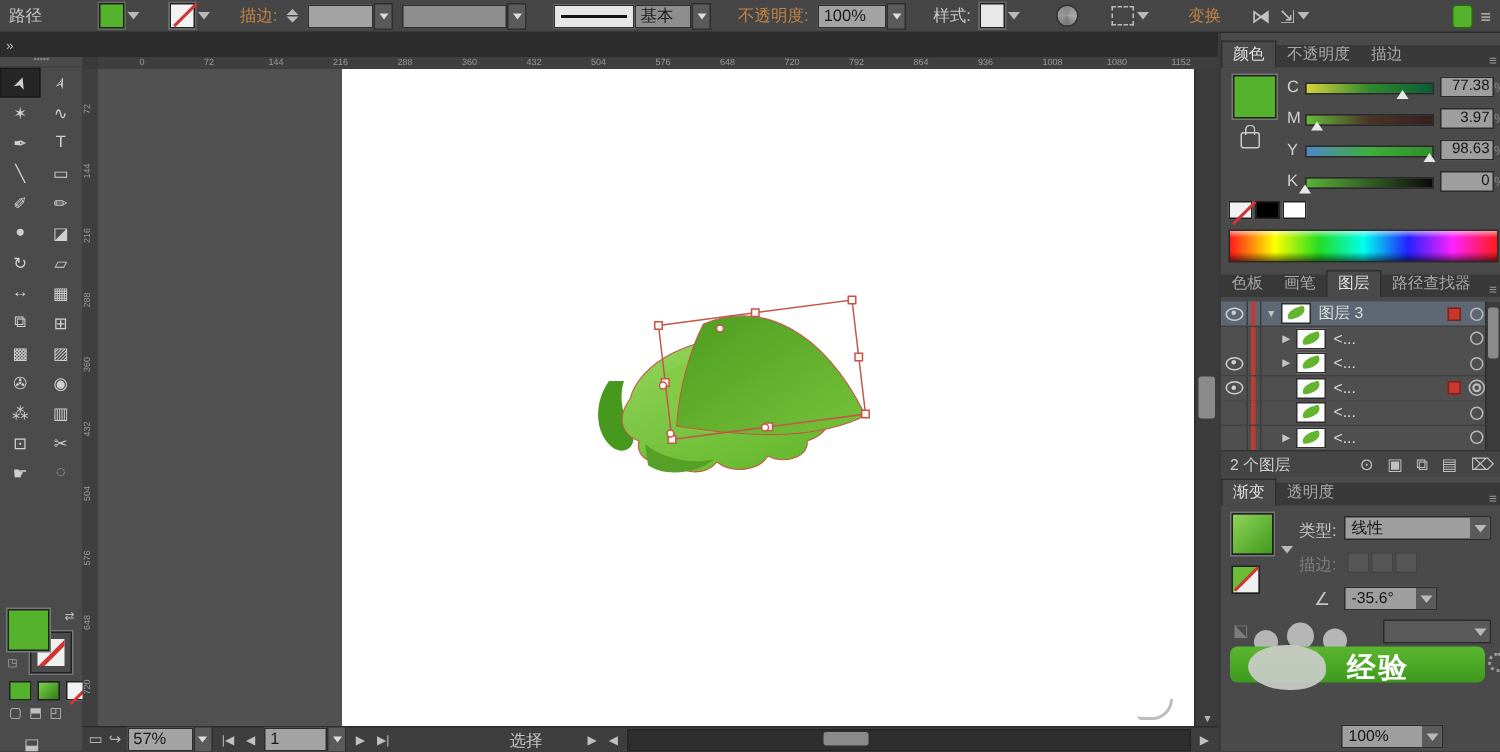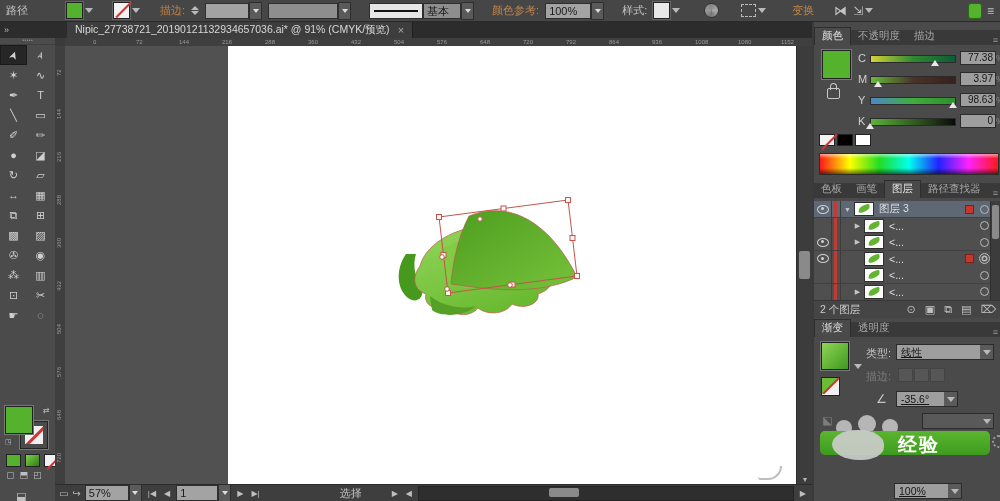--- a/index.html
+++ b/index.html
@@ -109,21 +109,21 @@
   .redsq{width:7px;height:7px;background:#c8372c;border:1px solid #7e1f18;margin-right:3px;}
   #layers-scroll{position:absolute;right:1px;width:10px;background:#3c3c3c;border-left:1px solid #2f2f2f;}
   #layers-scroll .lthm{position:absolute;left:1px;top:4px;width:7px;height:34px;background:#8a8a8a;border-radius:2px;}
   #layers-bottom{position:absolute;left:0;width:188px;height:18px;background:#454545;border-top:1px solid #353535;
     display:flex;align-items:center;padding:0 6px;box-sizing:border-box;gap:9px;font-size:10.5px;}
   .lb-icon{color:#c0c0c0;font-size:11px;}
   
   .g-label{position:absolute;color:#c5c5c5;}
   .g-label.dis{color:#7d7d7d;}
   .g-combo{position:absolute;background:#9e9e9e;border:1px solid #2b2b2b;height:14px;color:#161616;
-    font-size:10.5px;line-height:14px;padding:0 4px;text-decoration:underline;}
+    font-size:10.5px;line-height:14px;padding:0 4px;}
   .g-combo .arr{position:absolute;right:0;top:0;width:13px;height:14px;background:#5a5a5a;display:flex;
     align-items:center;justify-content:center;}
   .g-combo.dis{background:#595959;color:#7a7a7a;}
   .dis-btn{position:absolute;width:13px;height:12px;background:#565656;border:1px solid #444;}
   
   #wm{left:0;top:396px;width:188px;height:62px;pointer-events:none;}
   .wm-toe{position:absolute;border-radius:50%;background:#bfbfbf;opacity:.92;}
   #wm-band{position:absolute;left:6px;top:13px;width:170px;height:24px;border-radius:5px;
     background:linear-gradient(180deg,#5ab62f,#3e9a1e);}
   #wm-blob{position:absolute;left:18px;top:12px;width:52px;height:30px;border-radius:50% 50% 45% 55%;
@@ -171,21 +171,21 @@
     <span class="row">
       <span style="width:52px;height:14px;background:#e6e6e6;border:1px solid #2e2e2e;position:relative">
         <span style="position:absolute;left:4px;top:6px;width:44px;height:2px;background:#111"></span>
       </span>
       <span class="fld" style="width:30px;background:#8e8e8e">基本</span>
       <span class="fldbtn">
           <span class="ddarrow"></span>
         </span>
     </span>
     <span style="width:6px"></span>
-    <span class="cb-orange">颜色参考:</span>
+    <span class="cb-orange">不透明度:</span>
     <span class="row">
       <span class="fld" style="width:38px">100%</span>
       <span class="fldbtn">
           <span class="ddarrow"></span>
         </span>
     </span>
     <span style="width:6px"></span>
     <span class="cb-label">样式:</span>
     <span class="row">
       <span class="swatch" style="background:#e8e8e8"></span>
@@ -209,24 +209,20 @@
       <span class="ddarrow"></span>
     </span>
     <span style="margin-left:auto" class="row">
       <span style="width:12px;height:14px;border-radius:3px;background:#54b22d;border:1px solid #2a6a12"></span>
       <span class="icon-btn" style="margin-left:5px">≡</span>
     </span>
   </div>
 
   <div id="tab-bar" class="abs">
     <span id="toolbox-collapse">»</span>
-    <div id="doc-tab">
-      <span>Nipic_27738721_20190121132934657036.ai* @ 91% (CMYK/预览)</span>
-      <span id="tab-close">×</span>
-    </div>
   </div>
 
   <div id="toolbox" class="abs">
     <div id="toolbox-grip">•••••</div>
     <div class="tool-grid" id="tool-grid">
         <div class="tool active">
           <span class="rot-45">➤</span>
         </div>
         <div class="tool">
           <span class="rot-45">➢</span>

